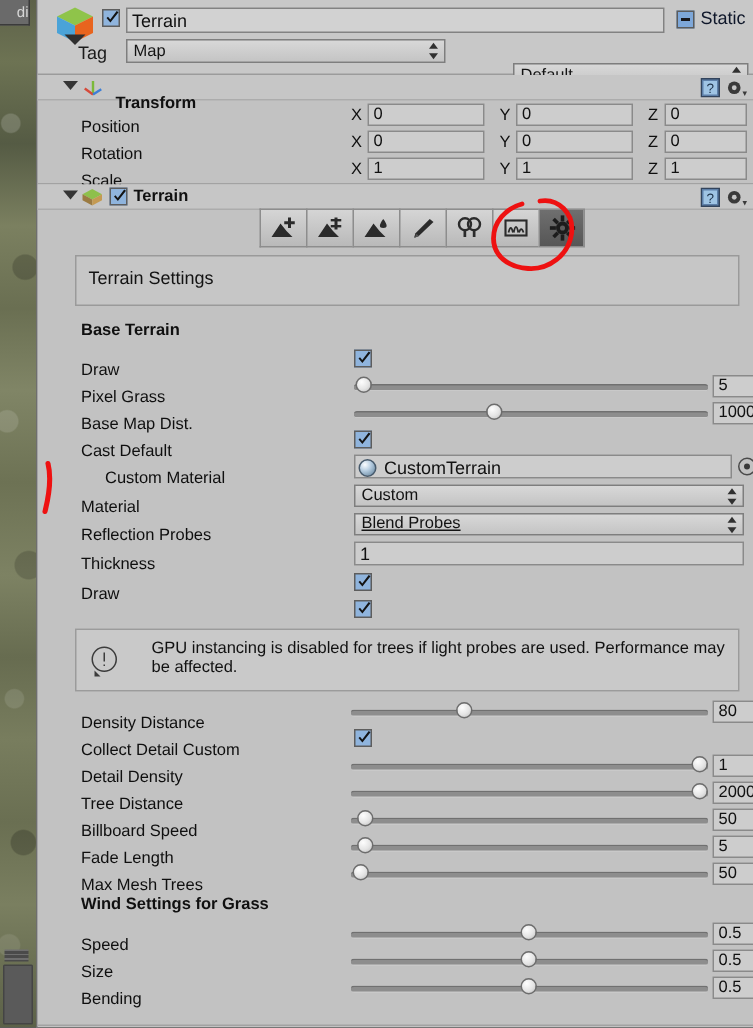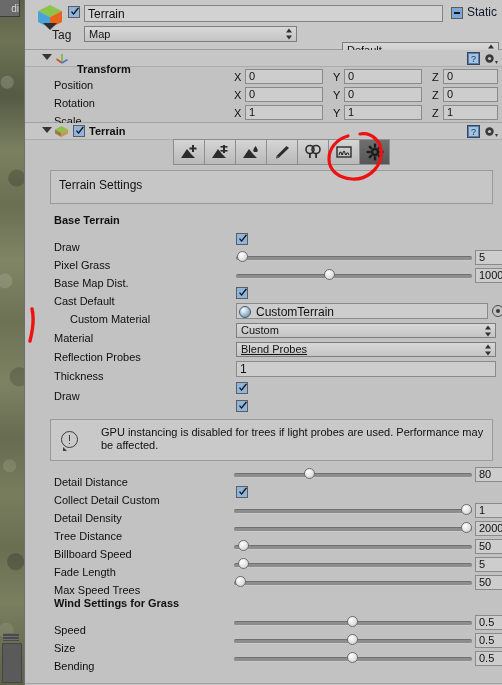--- a/index.html
+++ b/index.html
@@ -415,21 +415,21 @@
       <div style="position:relative;height:50px;">
         <div class="infobox" style="top:4px;">
           <div class="ibico">
               <span class="tail"></span>
             </div>
           <div class="ibtxt">GPU instancing is disabled for trees if light probes are used. Performance may be affected.</div>
         </div>
       </div>
 
       <div class="row">
-        <div class="lbl">Detail Distance</div>
+        <div class="lbl">Density Distance</div>
         <div class="slider" id="sl-detail-distance" style="left:209px;width:238px;">
           <div class="trk"></div>
           <div class="knb" style="left: 32%;"></div>
         </div>
         <div class="numfield" style="left:450px;top:2px;width:45px;">80</div>
       </div>
 
       <div class="row">
         <div class="lbl">Collect Detail Custom</div>
         <div class="chk" style="left:211px;">
@@ -469,21 +469,21 @@
       <div class="row">
         <div class="lbl">Fade Length</div>
         <div class="slider" id="sl-fade-length" style="left:209px;width:238px;">
           <div class="trk"></div>
           <div class="knb" style="left: 4%;"></div>
         </div>
         <div class="numfield" style="left:450px;top:2px;width:45px;">5</div>
       </div>
 
       <div class="row">
-        <div class="lbl">Max Speed Trees</div>
+        <div class="lbl">Max Mesh Trees</div>
         <div class="slider" id="sl-max-mesh-trees" style="left:209px;width:238px;">
           <div class="trk"></div>
           <div class="knb" style="left: 3%;"></div>
         </div>
         <div class="numfield" style="left:450px;top:2px;width:45px;">50</div>
       </div>
 
       <div class="section" style="height:22px;">
         <div class="s-lbl" style="top:6px;">Wind Settings for Grass</div>
       </div>

